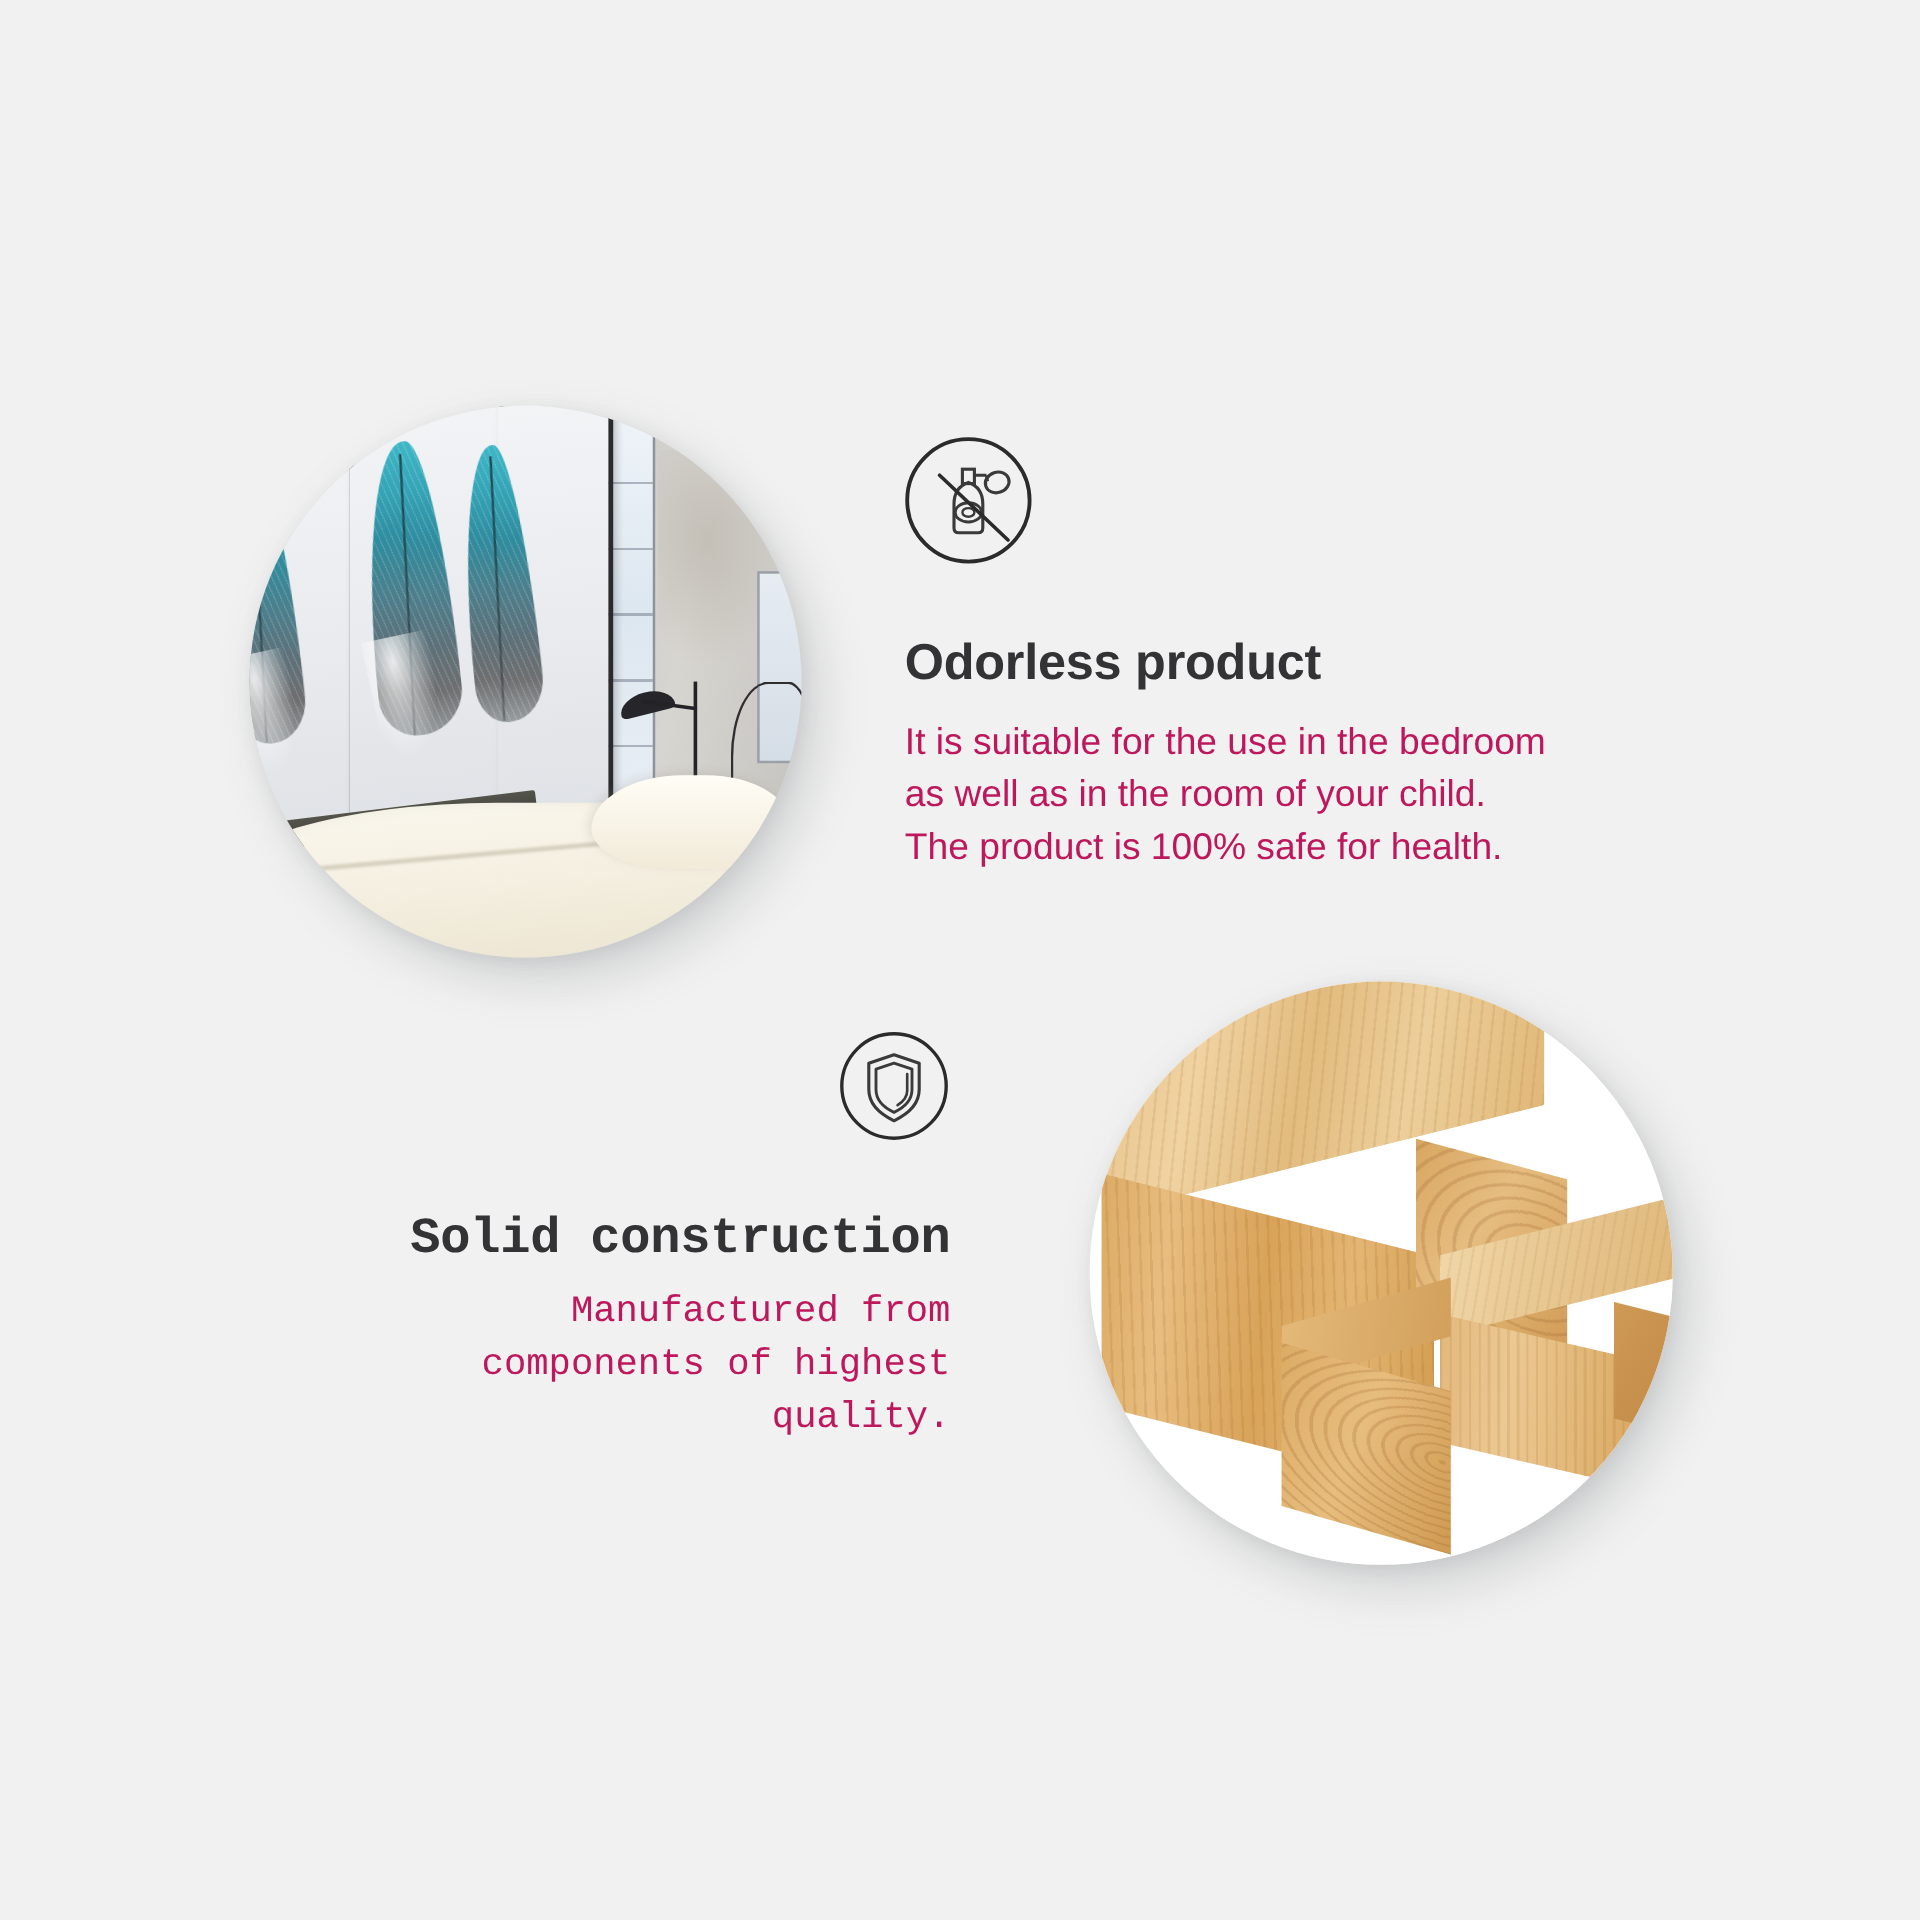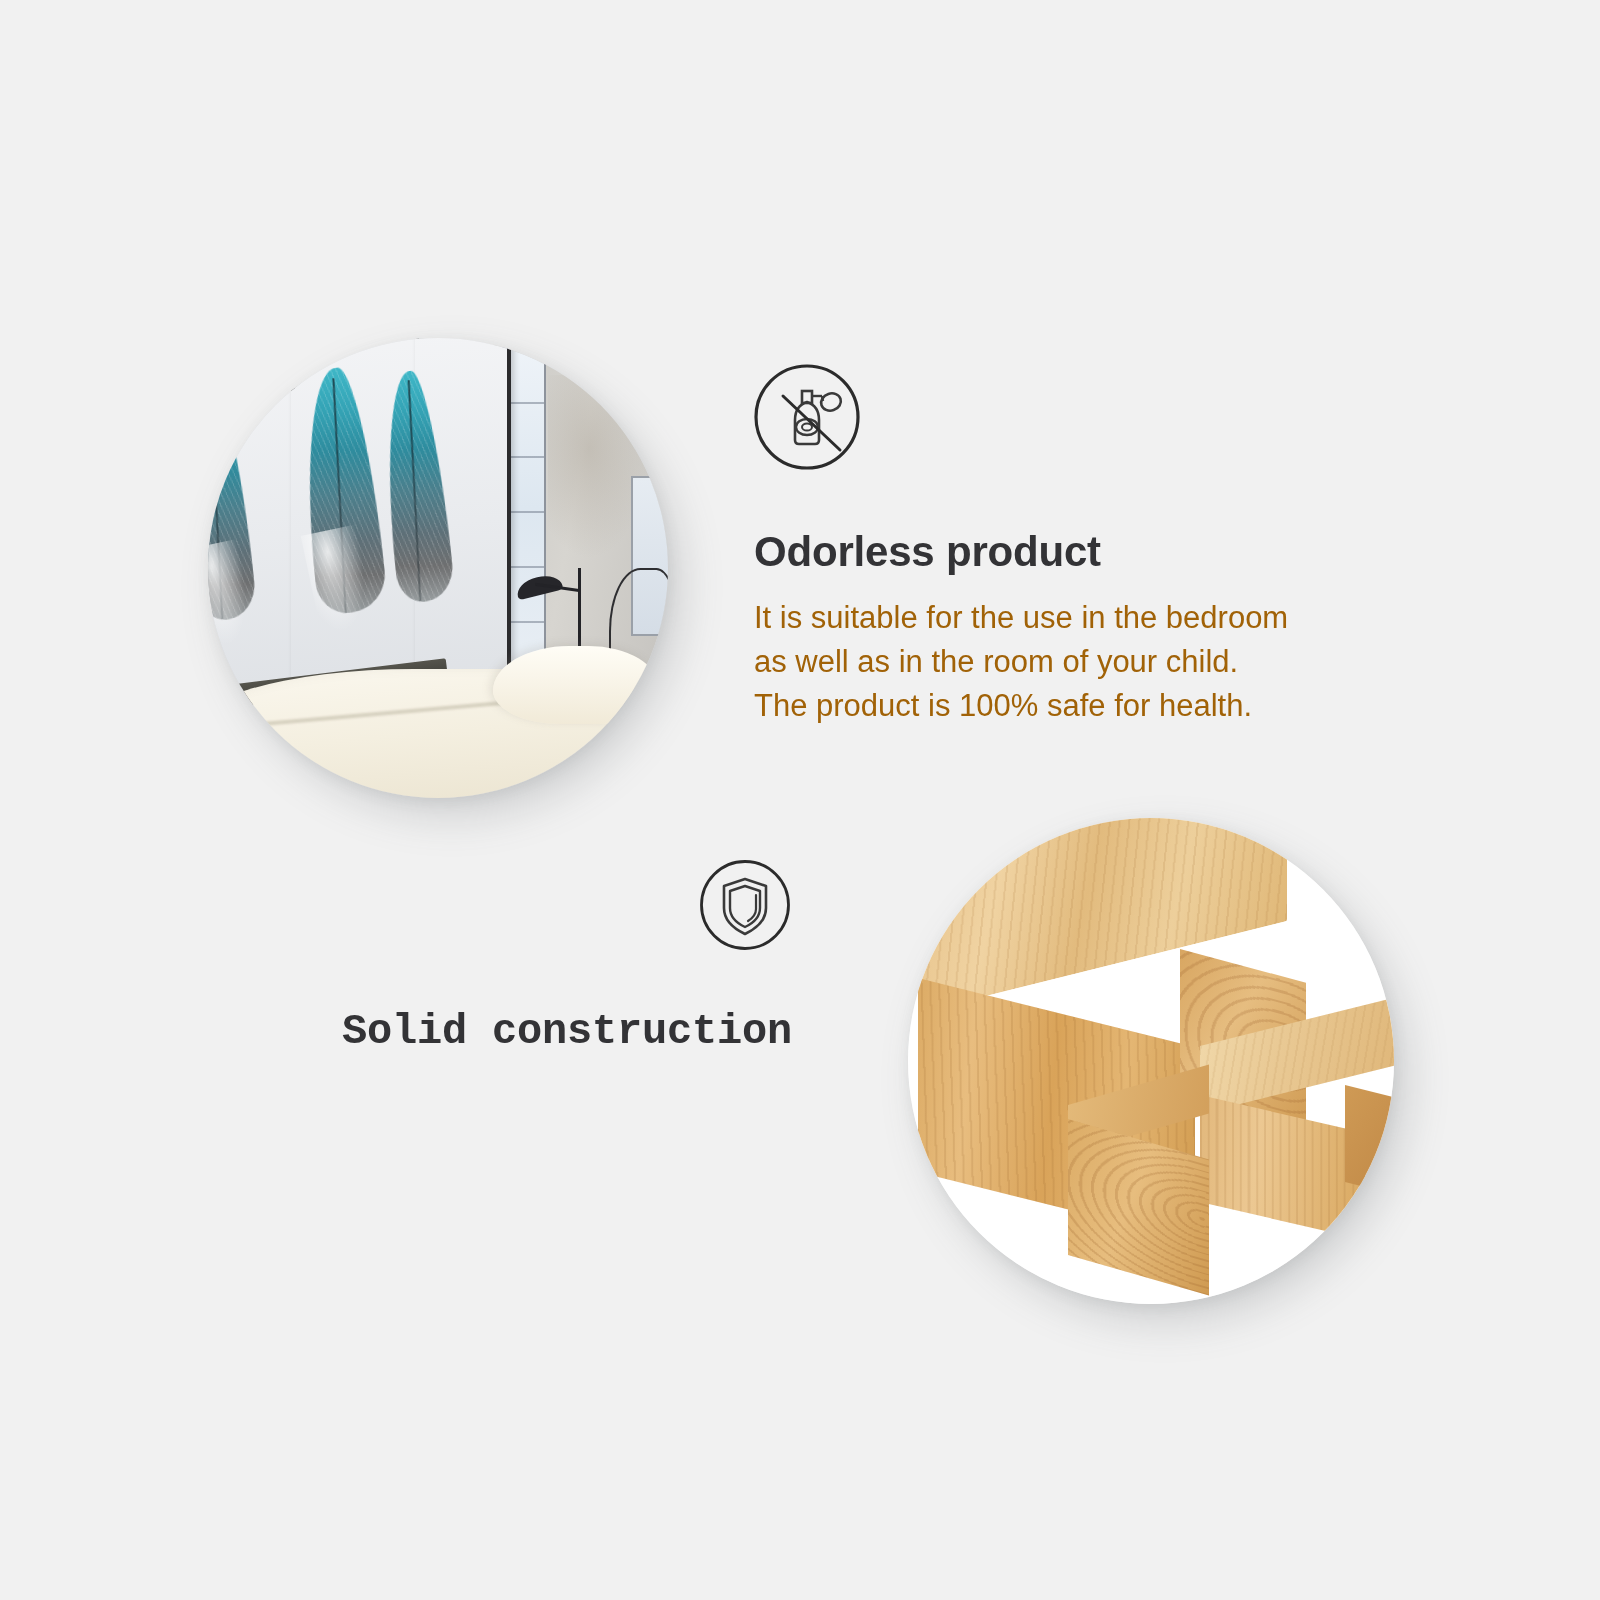--- a/index.html
+++ b/index.html
@@ -295,21 +295,21 @@
     font-size: 42px;
     font-weight: bold;
     color: #333336;
     letter-spacing: -0.2px;
     margin: 0 0 20px 0;
     white-space: nowrap;
   }
   .feature-desc {
     font-size: 31px;
     line-height: 1.42;
-    color: #a16207;
+    color: #be185d;
     margin: 0;
     white-space: pre-line;
   }
 
   #text-odorless { left: 754px; top: 482px; text-align: left; }
   #text-solid    { left: 260px; top: 962px; width: 532px; text-align: right; font-family: Liberation Mono, monospace; }
   #text-solid .feature-title { margin-bottom: 16px; }
 </style>
 </head>
 <body>
@@ -402,15 +402,17 @@
     <svg width="94" height="94" viewBox="0 0 94 94">
       <circle cx="47" cy="47" r="43.5" fill="none" stroke="#2b2b2b" stroke-width="2.8"></circle>
       <path d="M47 21 L68 28 L68 50 Q68 66 47 76 Q26 66 26 50 L26 28 Z" fill="none" stroke="#3a3a3a" stroke-width="2.6" stroke-linejoin="round"></path>
       <path d="M47 28 L62 33 L62 50 Q62 62 47 69 Q32 62 32 50 L32 33 Z" fill="none" stroke="#3a3a3a" stroke-width="2.4" stroke-linejoin="round"></path>
       <path d="M58 37 L58 51 Q58 58 50 63" fill="none" stroke="#3a3a3a" stroke-width="2.2" stroke-linecap="round"></path>
     </svg>
   </div>
 
   <div class="feature-text" id="text-solid">
     <h2 class="feature-title">Solid construction</h2>
+    <p class="feature-desc">Manufactured from
+components of highest quality.</p>
   </div>
 
 </div>
 
 </body></html>

